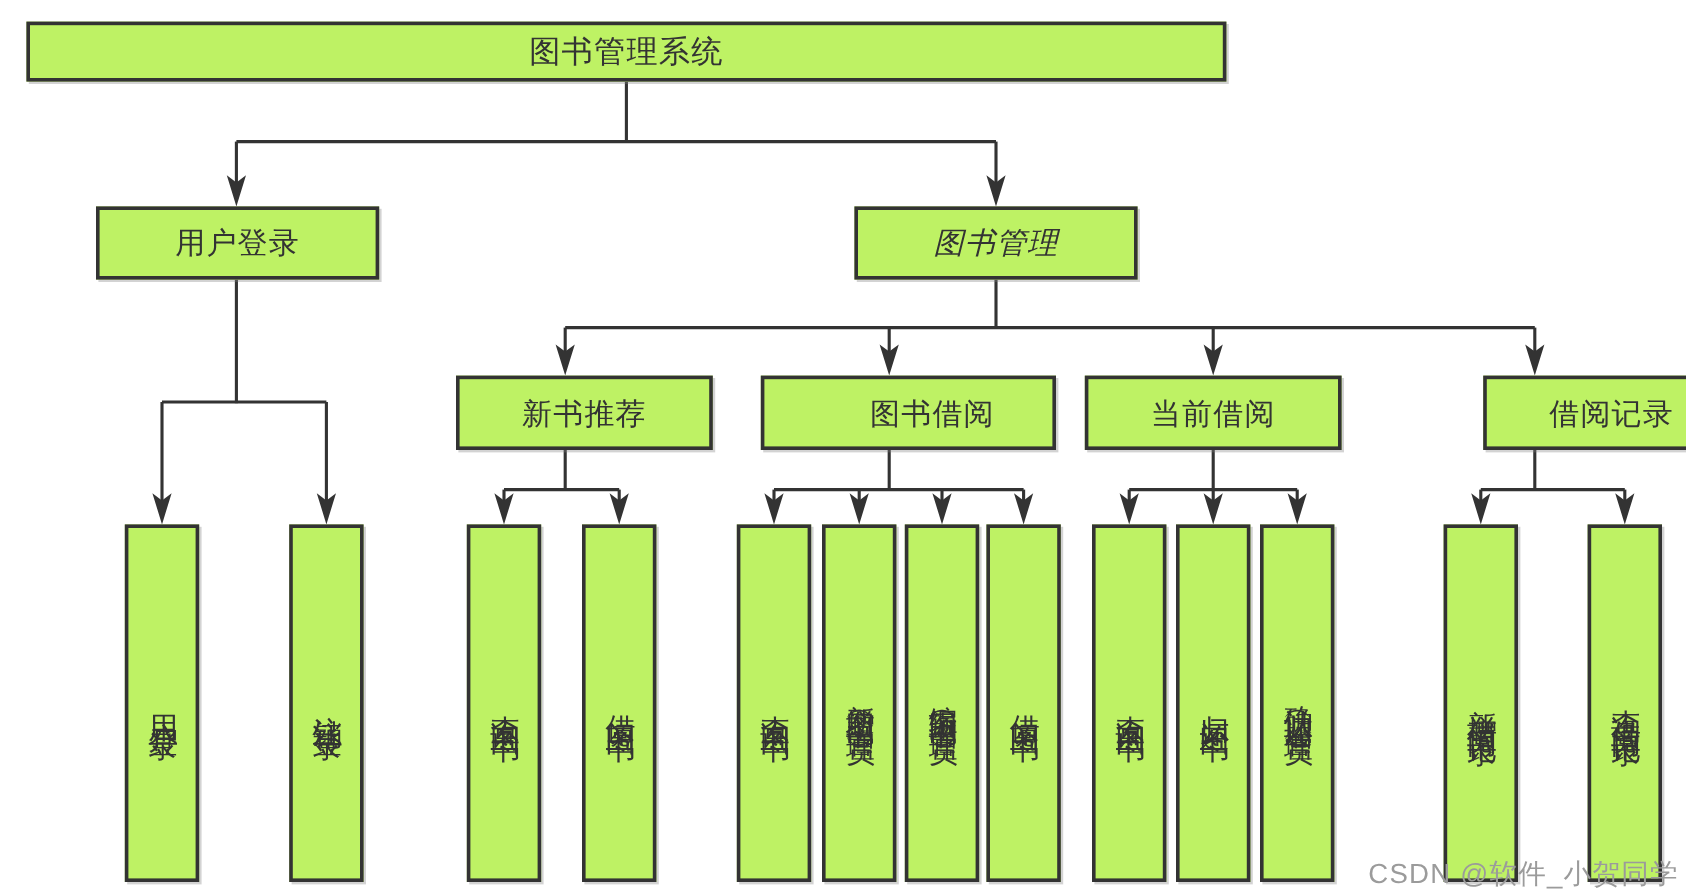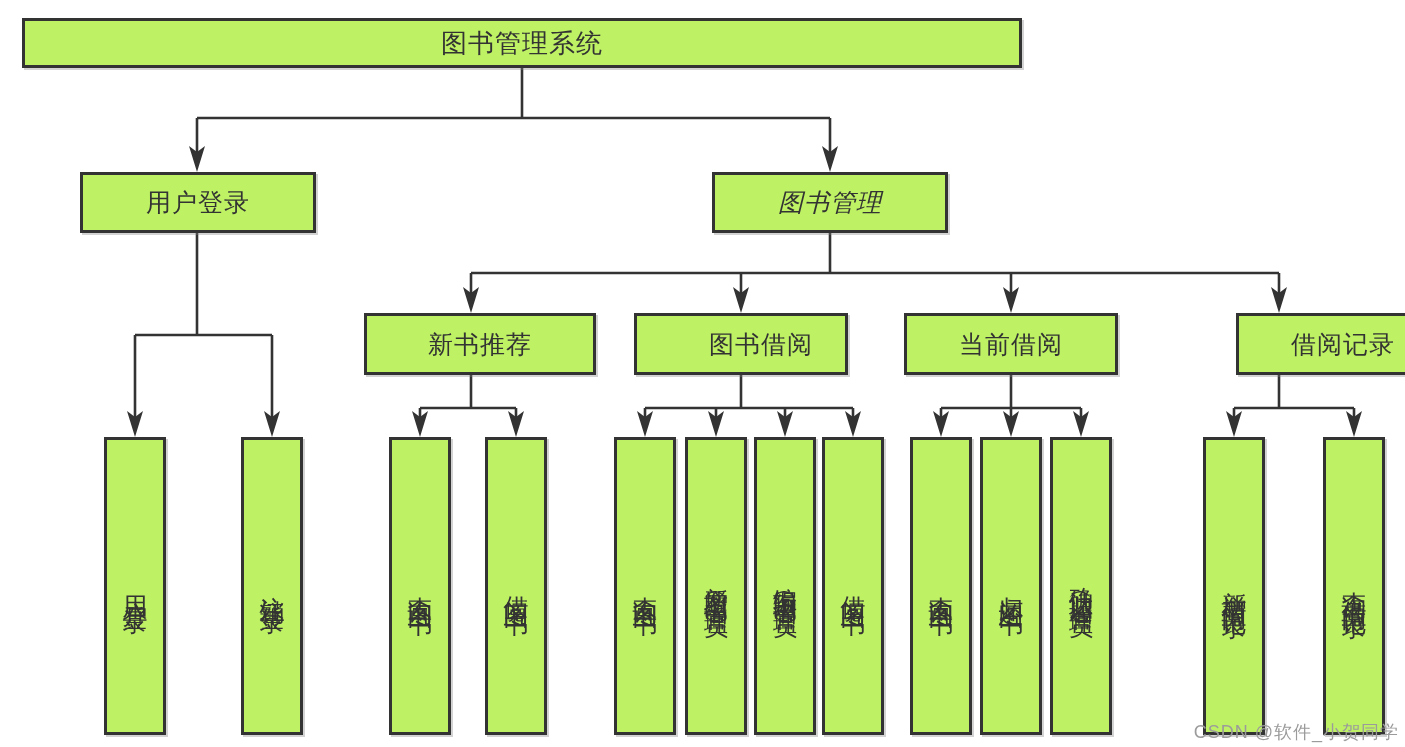--- a/index.html
+++ b/index.html
@@ -52,21 +52,21 @@
     line-height: 1;
     letter-spacing: 5px;
     white-space: nowrap;
     color: #333333;
   }
   .v-label.long { letter-spacing: 4px; font-size: 24px; }
   #watermark {
     position: absolute;
     right: 6px;
     bottom: 3px;
-    font-size: 18px;
+    font-size: 23px;
     color: #9b9b9b;
     z-index: 5;
     letter-spacing: 1px;
     white-space: nowrap;
   }
 </style>
 </head>
 <body>
 
 <div id="canvas">
@@ -130,24 +130,24 @@
     <span class="h-label">图书管理系统</span>
   </div>
 
   <div class="box" style="left:80px; top:172px; width:236px; height:61px;">
     <span class="h-label">用户登录</span>
   </div>
   <div class="box" style="left:712px; top:172px; width:236px; height:61px;font-style:italic;">
     <span class="h-label">图书管理</span>
   </div>
 
-  <div class="box" style="left:364px; top:313px; width:232px; height:62px;">
+  <div class="box" style="left:380px; top:313px; width:214px; height:62px;">
     <span class="h-label">新书推荐</span>
   </div>
-  <div class="box" style="left:634px; top:313px; width:214px; height:62px;padding-left:40px;">
+  <div class="box" style="left:634px; top:313px; width:246px; height:62px;padding-left:40px;">
     <span class="h-label">图书借阅</span>
   </div>
   <div class="box" style="left:904px; top:313px; width:214px; height:62px;">
     <span class="h-label">当前借阅</span>
   </div>
   <div class="box" style="left:1236px; top:313px; width:214px; height:62px;">
     <span class="h-label">借阅记录</span>
   </div>
 
   <div class="box leaf" style="left:104px;">

